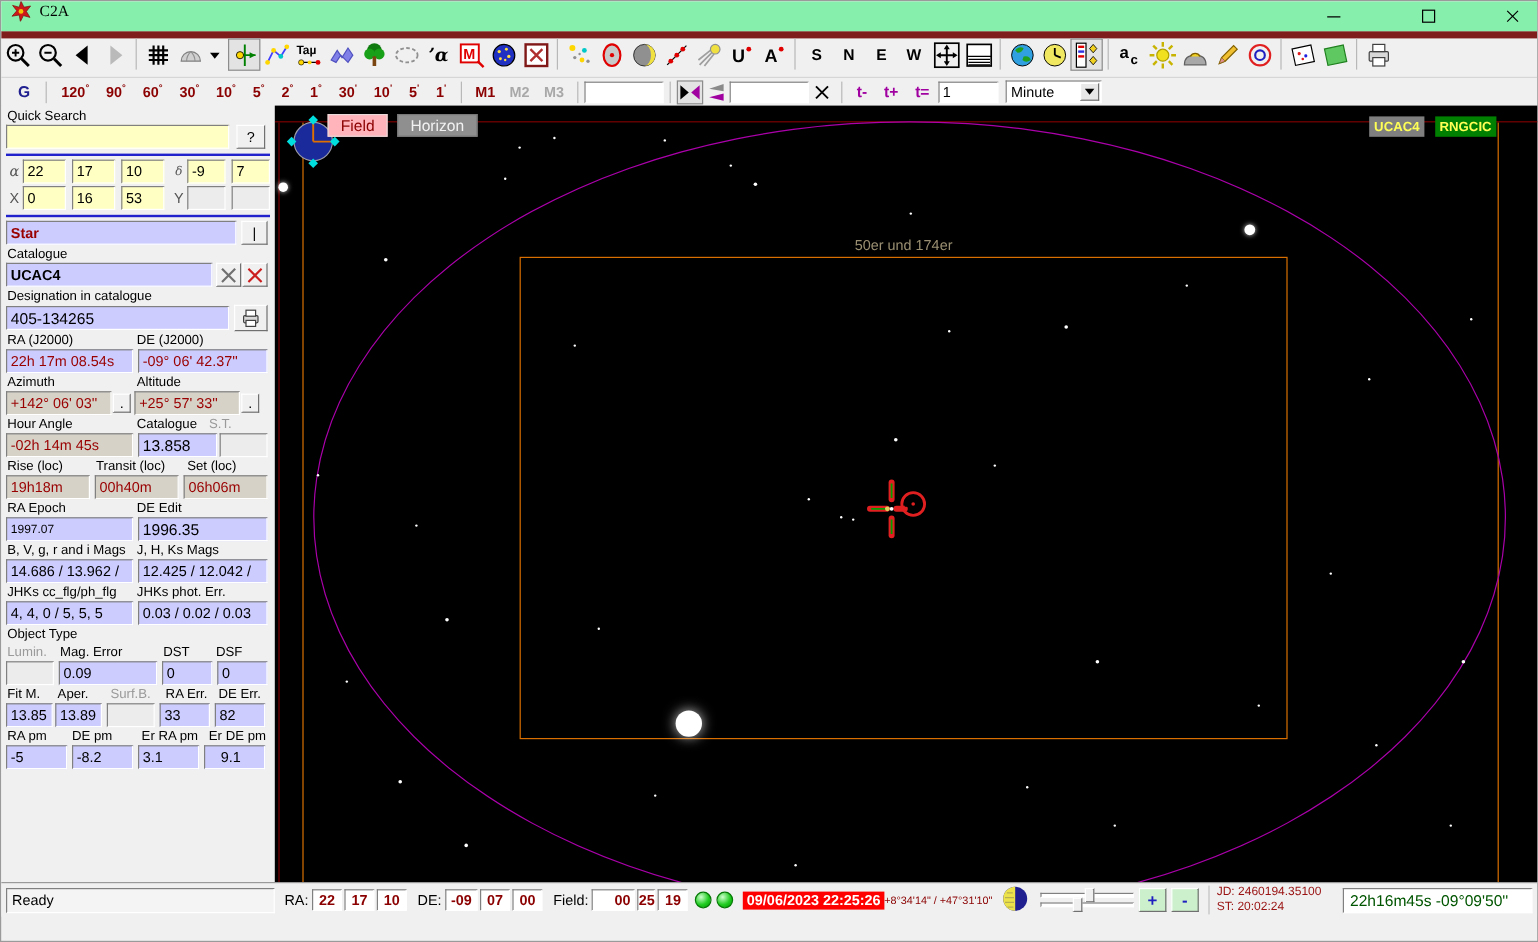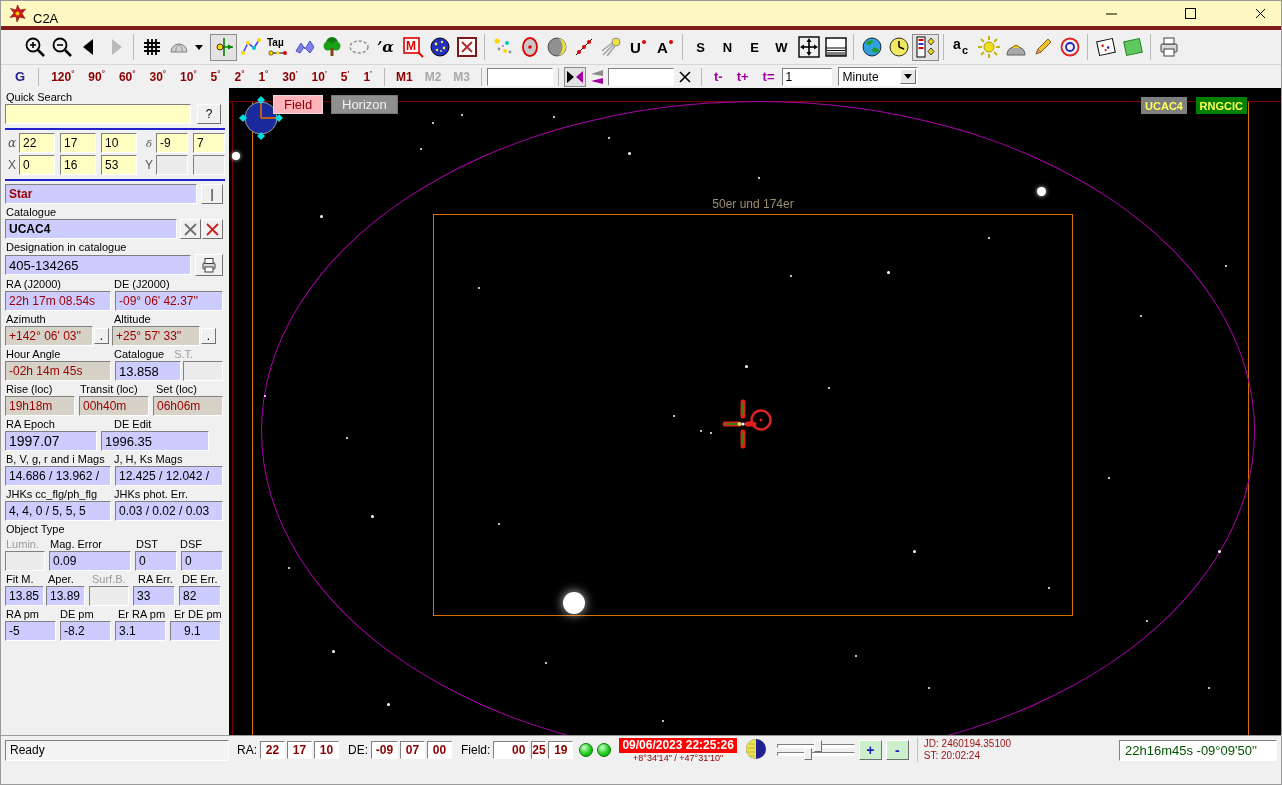--- a/index.html
+++ b/index.html
@@ -1,26 +1,26 @@
 <!DOCTYPE html>
 <html><head>
 <meta charset="utf-8">
 <style>
   html,body{margin:0;padding:0;background:#d8d8d8;}
   *{box-sizing:border-box;}
   .win{width:1282px;height:785px;border:1px solid #9a9a9a;background:#f0f0f0;position:relative;overflow:hidden;font-family:"Liberation Sans",sans-serif;color:#000;}
   
-  .titlebar{height:25px;background:#fef9c3;display:flex;align-items:flex-end;padding-left:8px;position:relative;}
+  .titlebar{height:25px;background:#86efac;display:flex;align-items:flex-start;padding-left:8px;position:relative;font-family:Liberation Serif, serif;}
   .title-text{font-size:13px;margin-left:7px;}
   .winctl{position:absolute;top:0;width:46px;height:25px;display:flex;align-items:center;justify-content:center;}
   
   .menubar{height:22px;background:#fff;display:flex;align-items:center;padding-left:2px;}
   .menu-item{font-size:13px;padding:2px 9px;}
   
-  .tb1{height:38px;display:flex;align-items:center;padding-left:20px;background:#f0f0f0;border-top:4px solid #7f1d1d;}
+  .tb1{height:38px;display:flex;padding-left:0;background:#f0f0f0;border-top:6px solid #7f1d1d;}
   .tbtn{width:27px;height:27px;display:flex;align-items:center;justify-content:center;border:1px solid transparent;flex:none;}
   .tbtn.pressed{border:1px solid #8c8c8c;background:#e3e3e3;}
   .tbtn.letter{font-weight:bold;font-size:13px;}
   .tbtn.disabled{opacity:.95;}
   .tsep{width:1px;height:26px;background:#b8b8b8;margin:0 4px;flex:none;}
   .tgap{width:5px;flex:none;}
   
   .tb2{height:24px;display:flex;align-items:center;padding-left:6px;background:#f0f0f0;border-top:1px solid #d6d6d6;font-size:12px;}
   .gbtn{font-weight:bold;color:#202090;font-size:13px;padding:0 8px;}
   .fovbtn{font-weight:bold;color:#8b0000;padding:0 7px;font-size:12px;white-space:nowrap;}
@@ -63,21 +63,21 @@
   .ovl{position:absolute;top:9px;height:17px;display:flex;align-items:center;padding:0 4px;font-size:11px;font-weight:bold;color:#ffff55;}
   .star{position:absolute;background:#fff;border-radius:50%;}
   .frame-label{position:absolute;color:#9a8f72;font-size:12px;white-space:nowrap;transform:translateX(-50%);}
   
   .statusbar{height:29px;background:#f0f0f0;border-top:1px solid #9a9a9a;display:flex;align-items:center;padding:2px 4px;font-size:12px;}
   .sunken{border:1px solid;border-color:#808080 #fff #fff #808080;}
   .readybox{width:224px;height:21px;background:#f4f4f4;display:flex;align-items:center;padding:0 4px;font-size:12px;flex:none;margin-right:6px;}
   .sbox{height:18px;background:#fff;color:#8b0000;font-weight:bold;font-size:12px;display:flex;align-items:center;justify-content:center;margin-right:2px;flex:none;}
   .slabel{margin:0 3px 0 7px;white-space:nowrap;}
   .led{width:14px;height:14px;border-radius:50%;background:radial-gradient(circle at 35% 30%,#ccffcc,#22cc22 55%,#009900);border:1px solid #067a06;margin-left:4px;flex:none;}
-  .dtstack{display:flex;flex-direction:column;align-items:center;margin-left:8px;flex:none;}
+  .dtstack{display:flex;flex-direction:row;align-items:center;margin-left:8px;flex:none;}
   .dtred{background:#ff0000;color:#fff;font-weight:bold;font-size:12px;padding:0 3px;line-height:15px;white-space:nowrap;}
   .dtsub{font-size:9px;color:#8b0000;line-height:10px;white-space:nowrap;}
   .sliderstack{width:78px;margin-left:10px;flex:none;}
   .strack{position:relative;height:4px;border:1px solid;border-color:#808080 #fff #fff #808080;background:#fff;margin:4px 0;}
   .sthumb{position:absolute;top:-5px;width:8px;height:12px;background:#efefef;border:1px solid;border-color:#fff #707070 #707070 #fff;}
   .pmbtn{width:23px;height:20px;background:#ccf0cc;border:1px solid;border-color:#fff #707070 #707070 #fff;color:#2020c0;font-weight:bold;font-size:14px;display:flex;align-items:center;justify-content:center;margin-left:4px;flex:none;}
   .jdstack{margin-left:8px;padding-left:6px;border-left:1px solid #c0c0c0;font-size:10px;color:#991111;line-height:12px;white-space:nowrap;flex:none;}
   .posbox{margin-left:auto;width:158px;height:21px;background:#fff;color:#005500;font-size:13px;display:flex;align-items:center;padding:0 5px;white-space:nowrap;flex:none;}
 </style>
 </head>
@@ -549,21 +549,21 @@
         <span class="fld gray t-red" style="width:70px;margin-right:4px;">19h18m</span>
         <span class="fld gray t-red" style="width:70px;margin-right:4px;">00h40m</span>
         <span class="fld gray t-red" style="width:70px;">06h06m</span>
       </div>
 
       <div class="row">
         <span class="lbl" style="width:108px;">RA Epoch</span>
         <span class="lbl">DE Edit</span>
       </div>
       <div class="row">
-        <span class="fld" style="width:92px;margin-right:4px;font-size:14px;">1997.07</span>
+        <span class="fld" style="width:106px;margin-right:4px;font-size:10px;">1997.07</span>
         <span class="fld" style="width:108px;font-size:13px;">1996.35</span>
       </div>
 
       <div class="row">
         <span class="lbl" style="width:108px;">B, V, g, r and i Mags</span>
         <span class="lbl">J, H, Ks Mags</span>
       </div>
       <div class="row">
         <span class="fld" style="width:106px;margin-right:4px;">14.686 / 13.962 /</span>
         <span class="fld" style="width:108px;">12.425 / 12.042 /</span>

